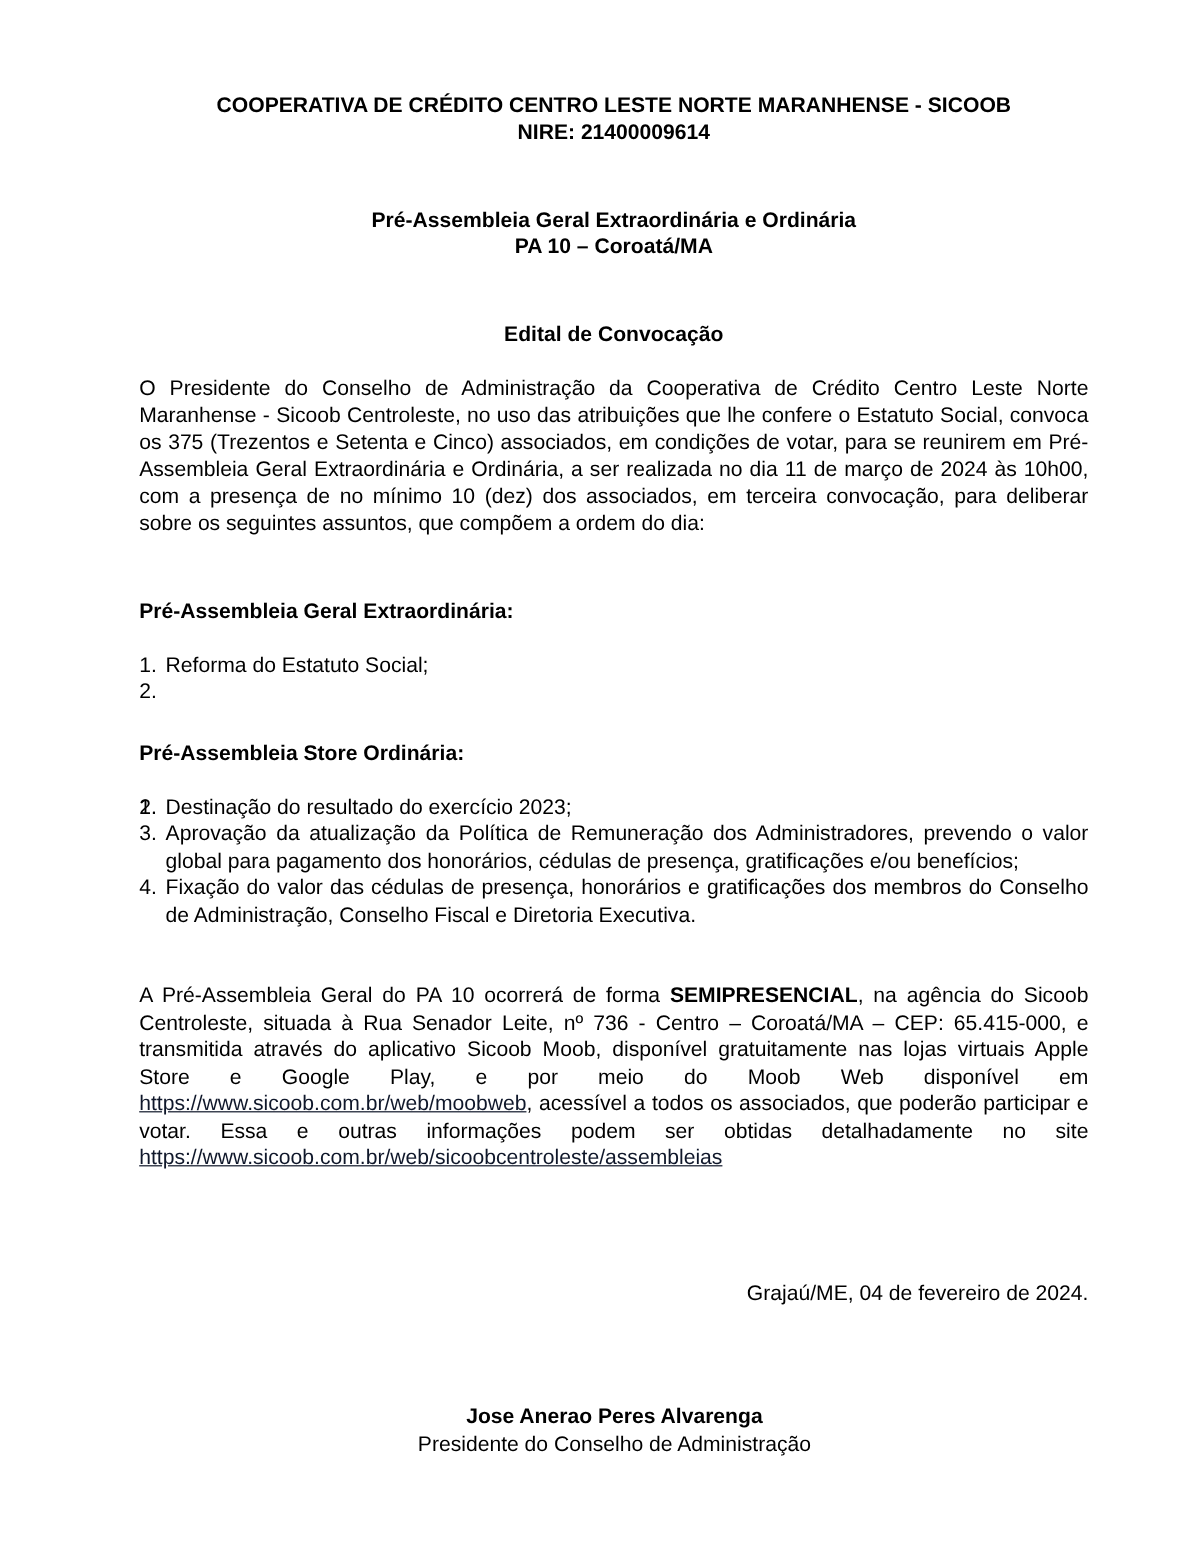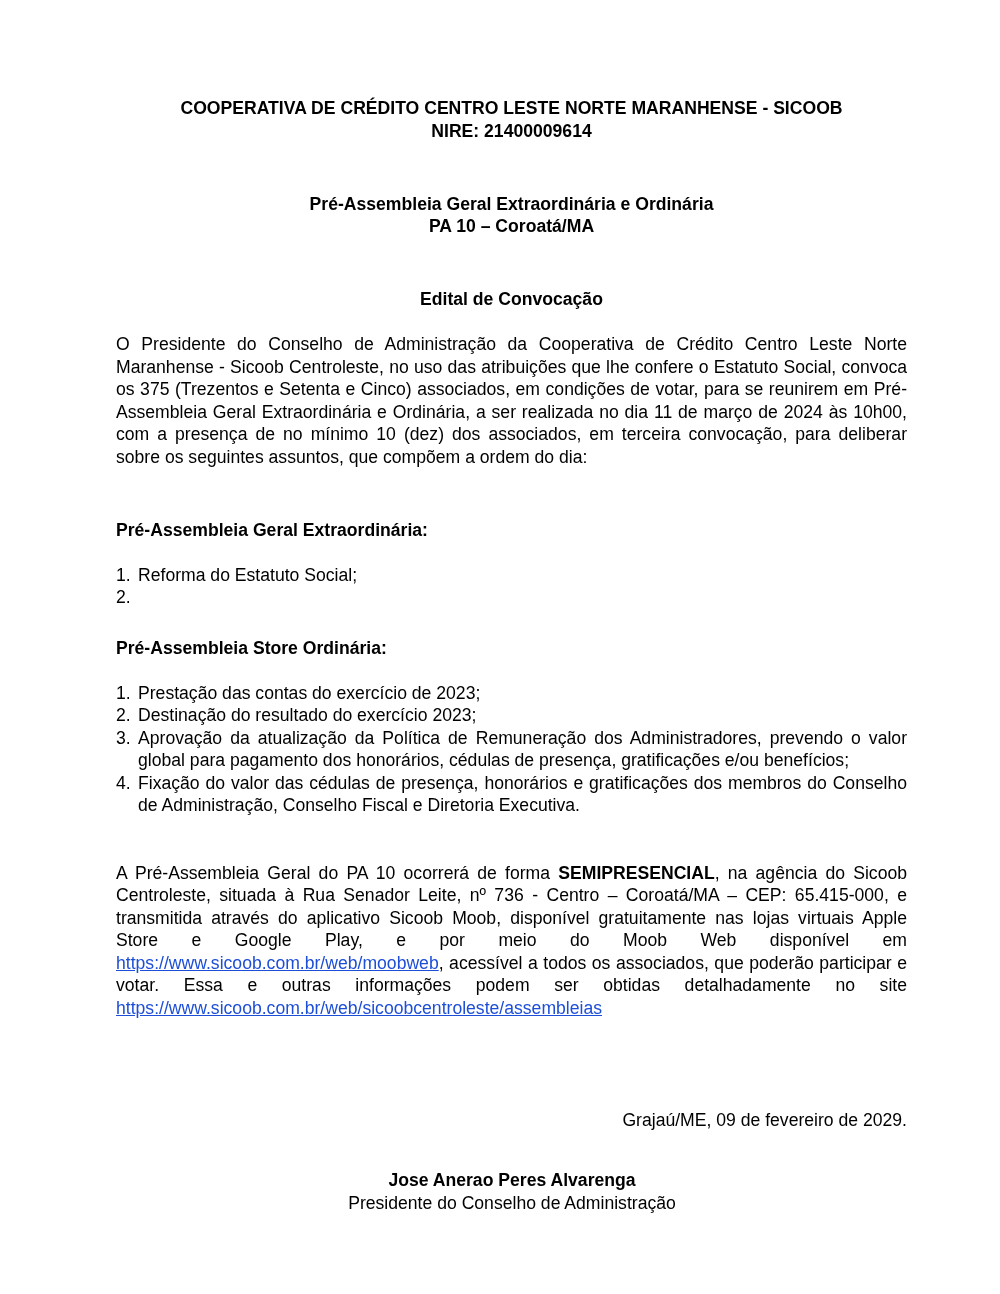--- a/index.html
+++ b/index.html
@@ -1,31 +1,31 @@
 <!DOCTYPE html>
 <html><head>
   <meta charset="utf-8">
   <style>
     html, body { margin: 0; padding: 0; background: #ffffff; }
     body {
       width: 1000px; height: 1294px; position: relative; overflow: hidden;
       font-family: "Liberation Sans", sans-serif; color: #000;
       font-size: 17.6px; line-height: 22.5px;
     }
-    .page { position: absolute; left: 116px; top: 97px; width: 791px; }
+    .page { position: absolute; left: 116px; top: 76px; width: 791px; }
     .center { text-align: center; }
     .bold { font-weight: bold; margin-top: 28px; }
     .just { text-align: justify; }
     .header-block { margin: 0; }
     .header-block div { line-height: 22.5px; }
     .gap { height: 22.5px; }
     ol.items { list-style: none; margin: 0; padding: 0; }
     ol.items li { position: relative; padding-left: 22px; text-align: justify; }
     ol.items li .num { position: absolute; left: 0; top: 0; }
-    a.link { color: #1d4ed8; text-decoration: underline; }
+    a.link { color: #0f172a; text-decoration: underline; }
     .right { text-align: right; }
     .sig { position: absolute; left: 0; width: 1024px; text-align: center; }
   </style>
 </head>
 <body>
 
 <div class="page">
 
   <div class="header-block center bold">
     <div>COOPERATIVA DE CRÉDITO CENTRO LESTE NORTE MARANHENSE - SICOOB</div>
@@ -65,21 +65,20 @@
 
   <div class="gap"></div>
 
   <div class="bold">Pré-Assembleia Store Ordinária:</div>
 
   <div class="gap"></div>
 
   <ol class="items">
     <li>
       <span class="num">1.</span>
-      <span>Prestação das contas do exercício de 2023;</span>
     </li>
     <li>
       <span class="num">2.</span>
       <span>Destinação do resultado do exercício 2023;</span>
     </li>
     <li>
       <span class="num">3.</span>
       <span>Aprovação da atualização da Política de Remuneração dos Administradores, prevendo o valor global para pagamento dos honorários, cédulas de presença, gratificações e/ou benefícios;</span>
     </li>
     <li>
@@ -91,19 +90,19 @@
   <div class="gap"></div>
   <div class="gap"></div>
 
   <div class="just"><span>A Pré-Assembleia Geral do PA 10 ocorrerá de forma </span><b>SEMIPRESENCIAL</b><span>, na agência do Sicoob Centroleste, situada à Rua Senador Leite, nº 736 - Centro – Coroatá/MA – CEP: 65.415-000, e transmitida através do aplicativo Sicoob Moob, disponível gratuitamente nas lojas virtuais Apple Store e Google Play, e por meio do Moob Web disponível em </span><a class="link">https://www.sicoob.com.br/web/moobweb</a><span>, acessível a todos os associados, que poderão participar e votar. Essa e outras informações podem ser obtidas detalhadamente no site </span><a class="link">https://www.sicoob.com.br/web/sicoobcentroleste/assembleias</a></div>
 
   <div class="gap"></div>
   <div class="gap"></div>
   <div class="gap"></div>
   <div class="gap"></div>
 
-  <div class="right">Grajaú/ME, 09 de fevereiro de 2029.</div>
+  <div class="right">Grajaú/ME, 04 de fevereiro de 2024.</div>
 </div>
 
 <div class="sig" style="top:1141px;">
   <div class="bold">Jose Anerao Peres Alvarenga</div>
   <div>Presidente do Conselho de Administração</div>
 </div>
 
 </body></html>

